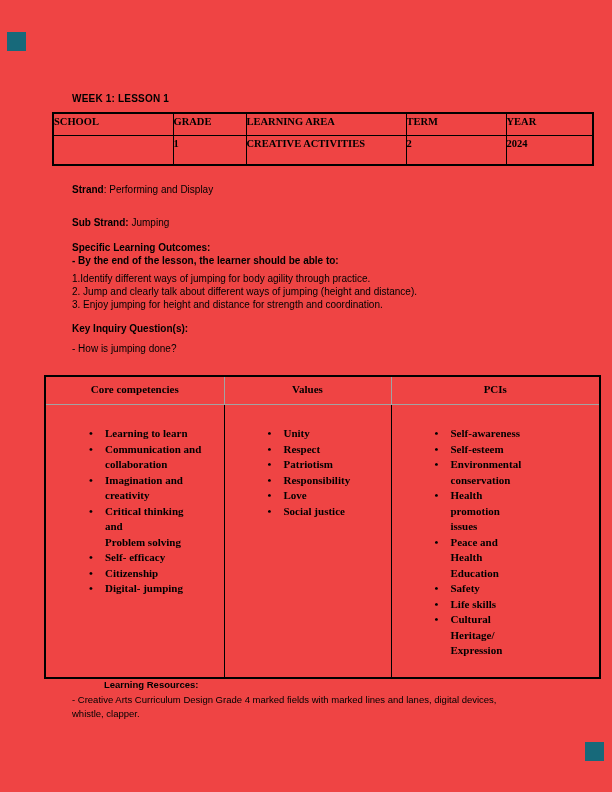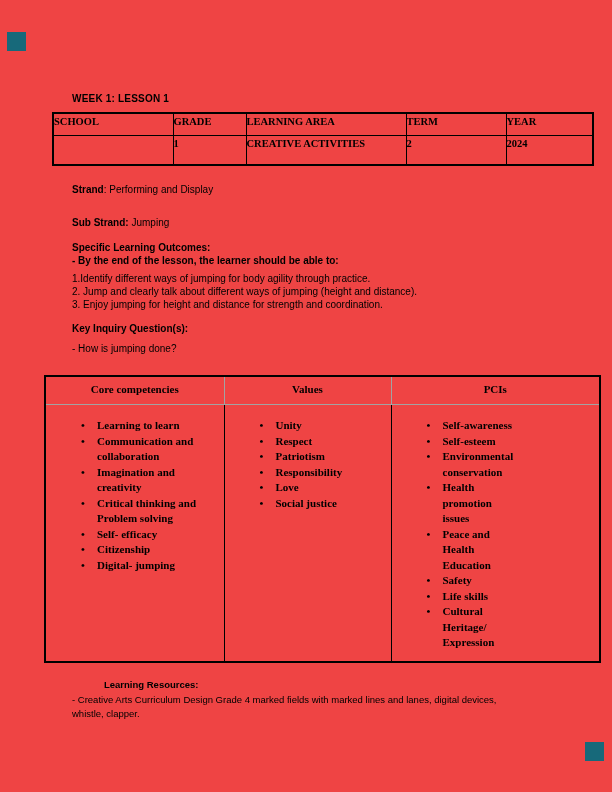--- a/index.html
+++ b/index.html
@@ -35,21 +35,21 @@
   table.comp {
     position:absolute; left:44px; top:375px; width:555px;
     border-collapse:collapse; table-layout:fixed;
     font-family:"Liberation Serif", serif; font-weight:bold; font-size:11px;
     border:2px solid #000;
   }
   table.comp th {
     border:1px solid #a3a3a3; height:24px; text-align:center; vertical-align:middle;
     font-size:11px; padding:0 2px 3px 2px;
   }
-  table.comp td { border:1px solid #000; vertical-align:top; height:240px; padding:8px; }
+  table.comp td { border:1px solid #000; vertical-align:top; height:240px; padding:16px; }
   table.comp ul { margin:5px 0 0 0; padding:0 4px 0 27px; list-style:none; }
   table.comp li {
     position:relative; padding-left:16px; line-height:15.5px;
     white-space:pre-line; margin:0;
   }
   table.comp li::before { content:"\2022"; position:absolute; left:0; top:0; }
 
   .resources-title { position:absolute; left:72px; top:679px; font-size:9.5px; font-weight:bold; white-space:nowrap;margin-left:32px; }
   .resources-body  { position:absolute; left:72px; top:693px; width:520px; font-size:9.5px; line-height:14px; white-space:pre-line; }
 </style>

